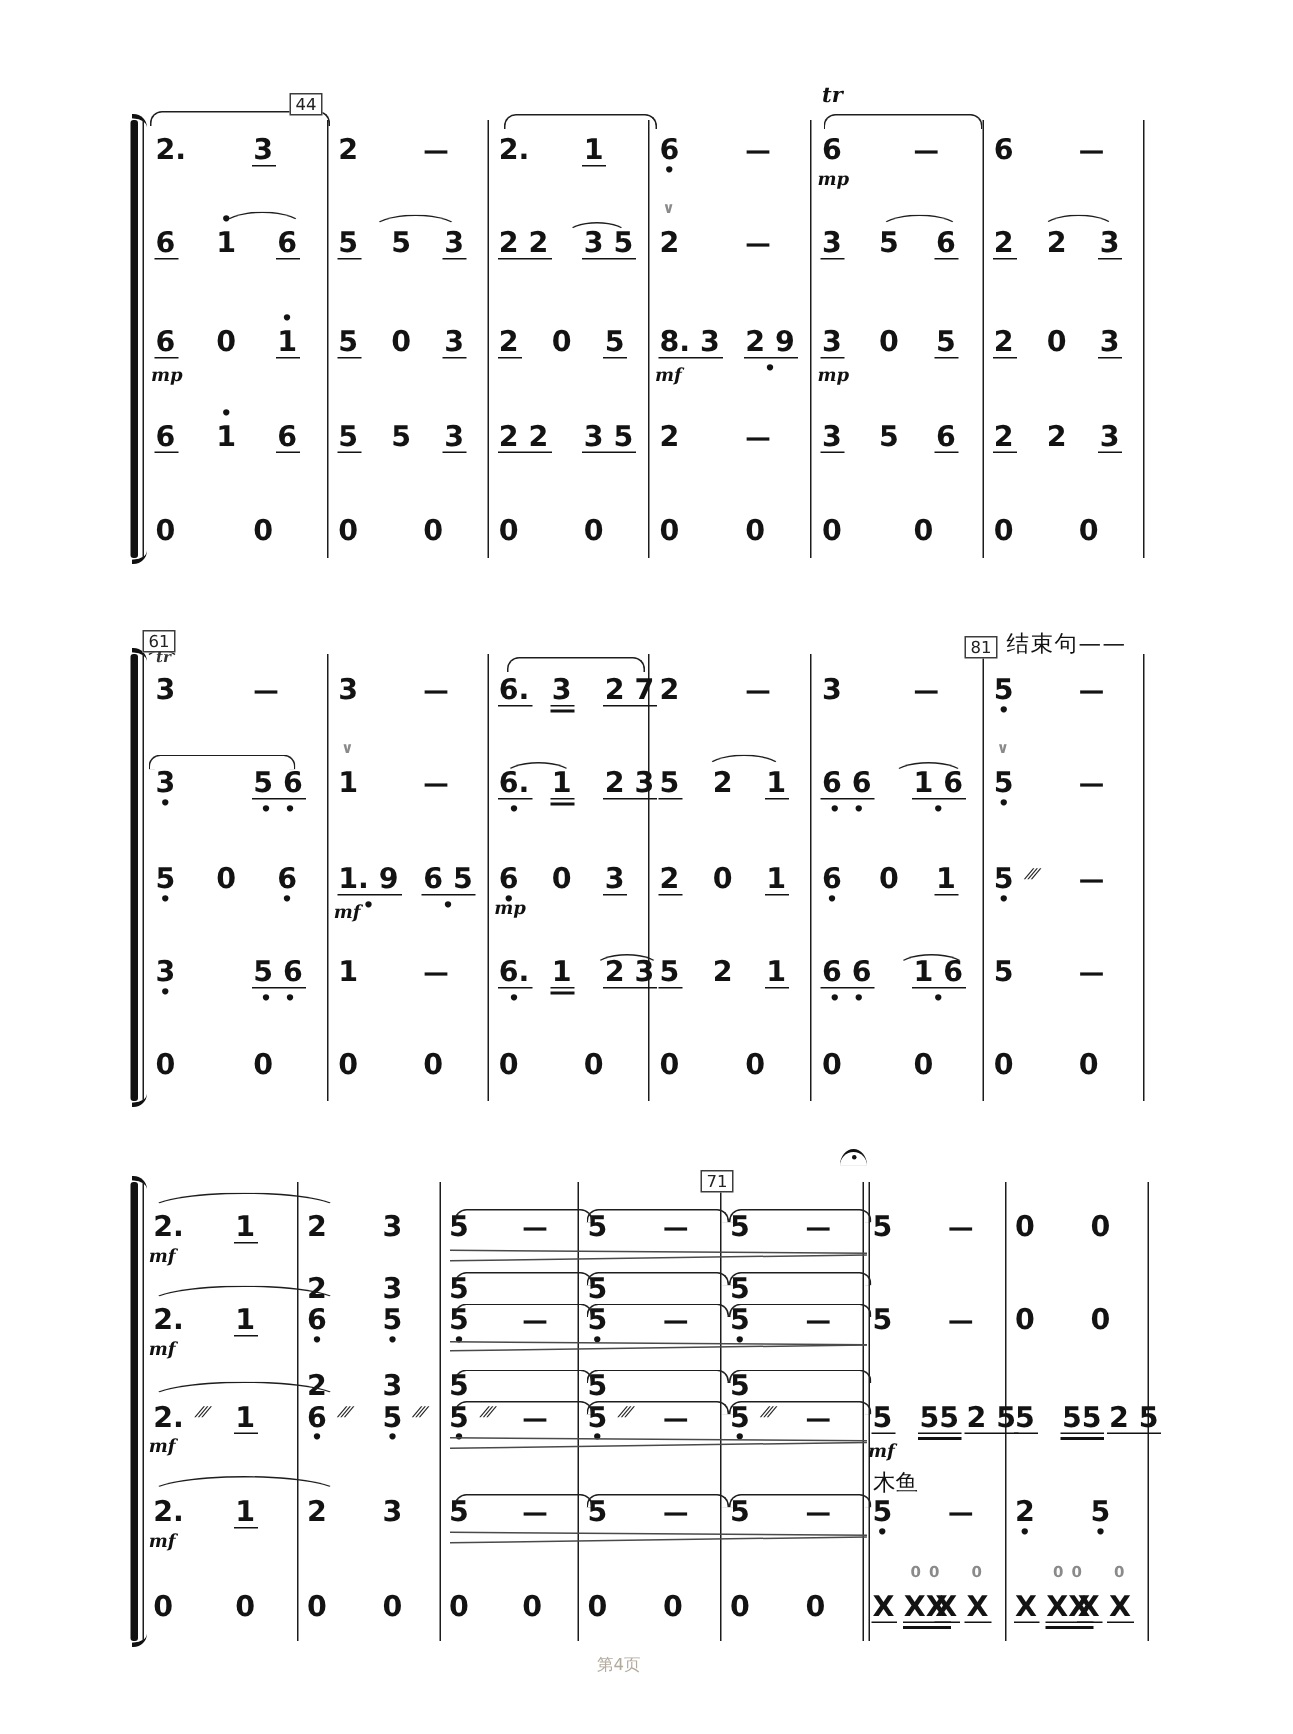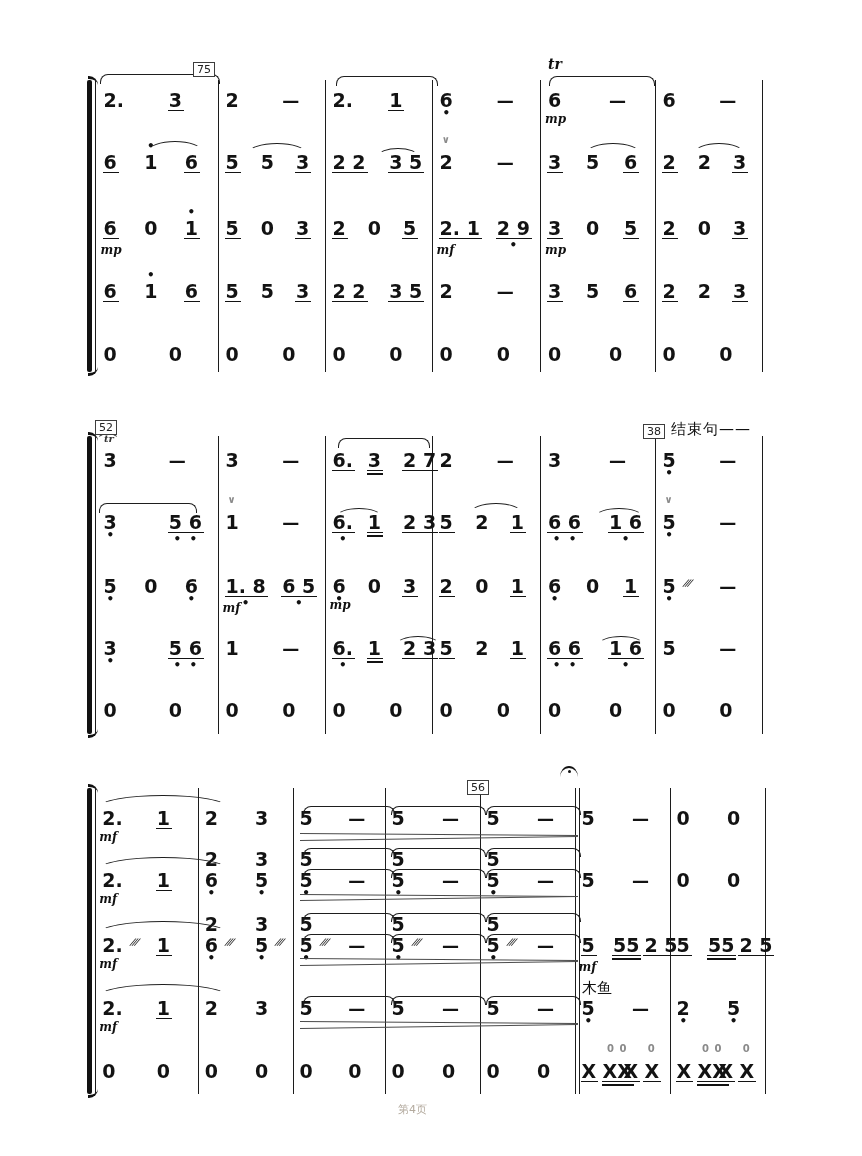--- a/index.html
+++ b/index.html
@@ -85,21 +85,21 @@
       <span class="tok" style="left: 733.1px; top: 151px;"><span class="num">3</span><i class="ul" style="top: 20.5px;"></i></span>
       <span class="tok" style="left: 103.6px; top: 217px;"><span class="num">6</span><i class="ul" style="top: 20.5px;"></i><span class="dyn" style="top: 27px;">mp</span></span>
       <span class="tok" style="left: 144.2px; top: 217px;"><span class="num">0</span></span>
       <span class="tok" style="left: 184.8px; top: 217px;"><span class="da">•</span><span class="num">1</span><i class="ul" style="top: 20.5px;"></i></span>
       <span class="tok" style="left: 225.5px; top: 217px;"><span class="num">5</span><i class="ul" style="top: 20.5px;"></i></span>
       <span class="tok" style="left: 260.8px; top: 217px;"><span class="num">0</span></span>
       <span class="tok" style="left: 296.1px; top: 217px;"><span class="num">3</span><i class="ul" style="top: 20.5px;"></i></span>
       <span class="tok" style="left: 332.5px; top: 217px;"><span class="num">2</span><i class="ul" style="top: 20.5px;"></i></span>
       <span class="tok" style="left: 367.8px; top: 217px;"><span class="num">0</span></span>
       <span class="tok" style="left: 403.1px; top: 217px;"><span class="num">5</span><i class="ul" style="top: 20.5px;"></i></span>
-      <span class="tok" style="left: 439.6px; top: 217px;"><span class="num">2. 1</span><i class="ul" style="top: 20.5px;"></i><span class="dyn" style="top: 27px;">mf</span></span>
+      <span class="tok" style="left: 439.6px; top: 217px;"><span class="num">8. 3</span><i class="ul" style="top: 20.5px;"></i><span class="dyn" style="top: 27px;">mf</span></span>
       <span class="tok" style="left: 496.8px; top: 217px;"><span class="num">2 9</span><i class="ul" style="top: 20.5px;"></i><span class="db" style="top: 24.75px;">•</span></span>
       <span class="tok" style="left: 548px; top: 217px;"><span class="num">3</span><i class="ul" style="top: 20.5px;"></i><span class="dyn" style="top: 27px;">mp</span></span>
       <span class="tok" style="left: 586px; top: 217px;"><span class="num">0</span></span>
       <span class="tok" style="left: 624px; top: 217px;"><span class="num">5</span><i class="ul" style="top: 20.5px;"></i></span>
       <span class="tok" style="left: 662.5px; top: 217px;"><span class="num">2</span><i class="ul" style="top: 20.5px;"></i></span>
       <span class="tok" style="left: 697.8px; top: 217px;"><span class="num">0</span></span>
       <span class="tok" style="left: 733.1px; top: 217px;"><span class="num">3</span><i class="ul" style="top: 20.5px;"></i></span>
       <span class="tok" style="left: 103.6px; top: 280px;"><span class="num">6</span><i class="ul" style="top: 20.5px;"></i></span>
       <span class="tok" style="left: 144.2px; top: 280px;"><span class="da">•</span><span class="num">1</span></span>
       <span class="tok" style="left: 184.8px; top: 280px;"><span class="num">6</span><i class="ul" style="top: 20.5px;"></i></span>
@@ -129,21 +129,21 @@
       <span class="tok" style="left: 662.5px; top: 343px;"><span class="num">0</span></span>
       <span class="tok" style="left: 719.2px; top: 343px;"><span class="num">0</span></span>
       <div class="arc bracket-arc" style="left: 100px; top: 74px; width: 118px; height: 9px;"></div>
       <div class="arc ellipse-arc" style="left: 148px; top: 141px; width: 52px; height: 9px;"></div>
       <div class="arc ellipse-arc" style="left: 248px; top: 143px; width: 56px; height: 9px;"></div>
       <div class="arc bracket-arc" style="left: 336px; top: 76px; width: 100px; height: 9px;"></div>
       <div class="arc ellipse-arc" style="left: 378px; top: 148px; width: 38px; height: 7px;"></div>
       <div class="arc bracket-arc" style="left: 549px; top: 76px; width: 104px; height: 9px;"></div>
       <div class="arc ellipse-arc" style="left: 586px; top: 143px; width: 52px; height: 9px;"></div>
       <div class="arc ellipse-arc" style="left: 694px; top: 143px; width: 48px; height: 9px;"></div>
-      <div class="mbox" style="left: 193px; top: 62px;">75</div>
+      <div class="mbox" style="left: 193px; top: 62px;">44</div>
       <div class="tr-text" style="left: 548px; top: 57px;">tr</div>
       <div class="bracket" style="left: 87px; top: 436px; height: 298px;"></div>
       <div class="barline" style="left: 95px; top: 436px; height: 298px;"></div>
       <div class="barline" style="left: 218px; top: 436px; height: 298px;"></div>
       <div class="barline" style="left: 325px; top: 436px; height: 298px;"></div>
       <div class="barline" style="left: 432px; top: 436px; height: 298px;"></div>
       <div class="barline" style="left: 540px; top: 436px; height: 298px;"></div>
       <div class="barline" style="left: 655px; top: 436px; height: 298px;"></div>
       <div class="barline" style="left: 762px; top: 436px; height: 298px;"></div>
       <span class="tok" style="left: 103.6px; top: 449px;"><span class="num">3</span></span>
@@ -169,21 +169,21 @@
       <span class="tok" style="left: 439.6px; top: 511px;"><span class="num">5</span><i class="ul" style="top: 20.5px;"></i></span>
       <span class="tok" style="left: 475.2px; top: 511px;"><span class="num">2</span></span>
       <span class="tok" style="left: 510.8px; top: 511px;"><span class="num">1</span><i class="ul" style="top: 20.5px;"></i></span>
       <span class="tok" style="left: 548px; top: 511px;"><span class="num">6 6</span><i class="ul" style="top: 20.5px;"></i><span class="db" style="top: 24.75px;">•  •</span></span>
       <span class="tok" style="left: 609px; top: 511px;"><span class="num">1 6</span><i class="ul" style="top: 20.5px;"></i><span class="db" style="top: 24.75px;">•</span></span>
       <span class="tok" style="left: 662.5px; top: 511px;"><span class="sup">∨</span><span class="num">5</span><span class="db" style="top: 21px;">•</span></span>
       <span class="tok dash" style="left: 719.2px; top: 511px;"><span class="num">—</span></span>
       <span class="tok" style="left: 103.6px; top: 575px;"><span class="num">5</span><span class="db" style="top: 21px;">•</span></span>
       <span class="tok" style="left: 144.2px; top: 575px;"><span class="num">0</span></span>
       <span class="tok" style="left: 184.8px; top: 575px;"><span class="num">6</span><span class="db" style="top: 21px;">•</span></span>
-      <span class="tok" style="left: 225.5px; top: 575px;"><span class="num">1. 8</span><i class="ul" style="top: 20.5px;"></i><span class="db" style="top: 24.75px;">•</span><span class="dyn" style="top: 27px;">mf</span></span>
+      <span class="tok" style="left: 225.5px; top: 575px;"><span class="num">1. 9</span><i class="ul" style="top: 20.5px;"></i><span class="db" style="top: 24.75px;">•</span><span class="dyn" style="top: 27px;">mf</span></span>
       <span class="tok" style="left: 282.2px; top: 575px;"><span class="num">6 5</span><i class="ul" style="top: 20.5px;"></i><span class="db" style="top: 24.75px;">•</span></span>
       <span class="tok" style="left: 332.5px; top: 575px;"><span class="num">6</span><span class="db" style="top: 21px;">•</span><span class="dyn" style="top: 24px;">mp</span></span>
       <span class="tok" style="left: 367.8px; top: 575px;"><span class="num">0</span></span>
       <span class="tok" style="left: 403.1px; top: 575px;"><span class="num">3</span><i class="ul" style="top: 20.5px;"></i></span>
       <span class="tok" style="left: 439.6px; top: 575px;"><span class="num">2</span><i class="ul" style="top: 20.5px;"></i></span>
       <span class="tok" style="left: 475.2px; top: 575px;"><span class="num">0</span></span>
       <span class="tok" style="left: 510.8px; top: 575px;"><span class="num">1</span><i class="ul" style="top: 20.5px;"></i></span>
       <span class="tok" style="left: 548px; top: 575px;"><span class="num">6</span><span class="db" style="top: 21px;">•</span></span>
       <span class="tok" style="left: 586px; top: 575px;"><span class="num">0</span></span>
       <span class="tok" style="left: 624px; top: 575px;"><span class="num">1</span><i class="ul" style="top: 20.5px;"></i></span>
@@ -216,22 +216,22 @@
       <span class="tok" style="left: 662.5px; top: 699px;"><span class="num">0</span></span>
       <span class="tok" style="left: 719.2px; top: 699px;"><span class="num">0</span></span>
       <div class="arc ellipse-arc" style="left: 96px; top: 433px; width: 22px; height: 8px;"></div>
       <div class="arc bracket-arc" style="left: 338px; top: 438px; width: 90px; height: 9px;"></div>
       <div class="arc bracket-arc" style="left: 99px; top: 503px; width: 96px; height: 9px;"></div>
       <div class="arc ellipse-arc" style="left: 336px; top: 508px; width: 44px; height: 8px;"></div>
       <div class="arc ellipse-arc" style="left: 470px; top: 503px; width: 50px; height: 9px;"></div>
       <div class="arc ellipse-arc" style="left: 595px; top: 508px; width: 46px; height: 8px;"></div>
       <div class="arc ellipse-arc" style="left: 396px; top: 636px; width: 42px; height: 8px;"></div>
       <div class="arc ellipse-arc" style="left: 598px; top: 636px; width: 44px; height: 8px;"></div>
-      <div class="mbox" style="left: 95px; top: 420px;">52</div>
-      <div class="mbox" style="left: 643px; top: 424px;">38</div>
+      <div class="mbox" style="left: 95px; top: 420px;">61</div>
+      <div class="mbox" style="left: 643px; top: 424px;">81</div>
       <div class="section-label" style="left: 671px; top: 421px;">结束句——</div>
       <div class="tr-small" style="left: 104px; top: 434px;">tr</div>
       <div class="bracket" style="left: 87px; top: 788px; height: 306px;"></div>
       <div class="barline" style="left: 95px; top: 788px; height: 306px;"></div>
       <div class="barline" style="left: 198px; top: 788px; height: 306px;"></div>
       <div class="barline" style="left: 293px; top: 788px; height: 306px;"></div>
       <div class="barline" style="left: 385px; top: 788px; height: 306px;"></div>
       <div class="barline" style="left: 480px; top: 788px; height: 306px;"></div>
       <div class="barline" style="left: 575px; top: 788px; height: 306px;"></div>
       <div class="barline" style="left: 579px; top: 788px; height: 306px;"></div>
@@ -336,20 +336,20 @@
       <div class="arc bracket-arc" style="left: 391px; top: 996px; width: 93px; height: 8px;"></div>
       <div class="arc bracket-arc" style="left: 486px; top: 996px; width: 93px; height: 8px;"></div>
       <div class="cline" style="left: 300px; top: 833px; width: 278px; transform: rotate(0.4deg);"></div>
       <div class="cline" style="left: 300px; top: 840px; width: 278px; transform: rotate(-0.8deg);"></div>
       <div class="cline" style="left: 300px; top: 894px; width: 278px; transform: rotate(0.4deg);"></div>
       <div class="cline" style="left: 300px; top: 900px; width: 278px; transform: rotate(-0.8deg);"></div>
       <div class="cline" style="left: 300px; top: 958px; width: 278px; transform: rotate(0.4deg);"></div>
       <div class="cline" style="left: 300px; top: 965px; width: 278px; transform: rotate(-0.8deg);"></div>
       <div class="cline" style="left: 300px; top: 1021px; width: 278px; transform: rotate(0.4deg);"></div>
       <div class="cline" style="left: 300px; top: 1028px; width: 278px; transform: rotate(-0.8deg);"></div>
-      <div class="mbox" style="left: 467px; top: 780px;">56</div>
+      <div class="mbox" style="left: 467px; top: 780px;">71</div>
       <div class="inst-label" style="left: 582px; top: 980px;">木鱼</div>
       <div class="fermata" style="left: 560px; top: 766px;">
         <div class="fdot"></div>
       </div>
     </div>
   <div class="pagenum">第4页</div>
 </div>
 
 </body></html>

